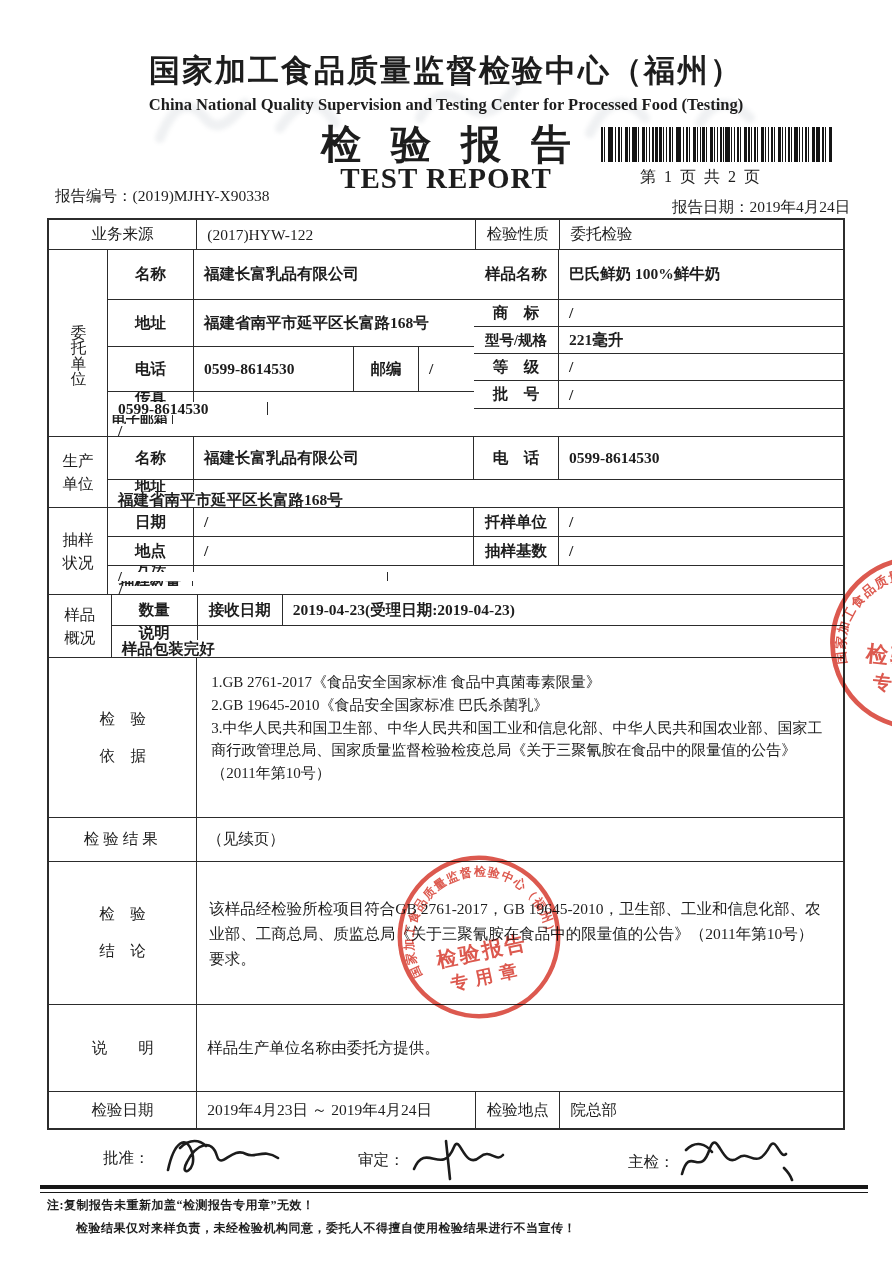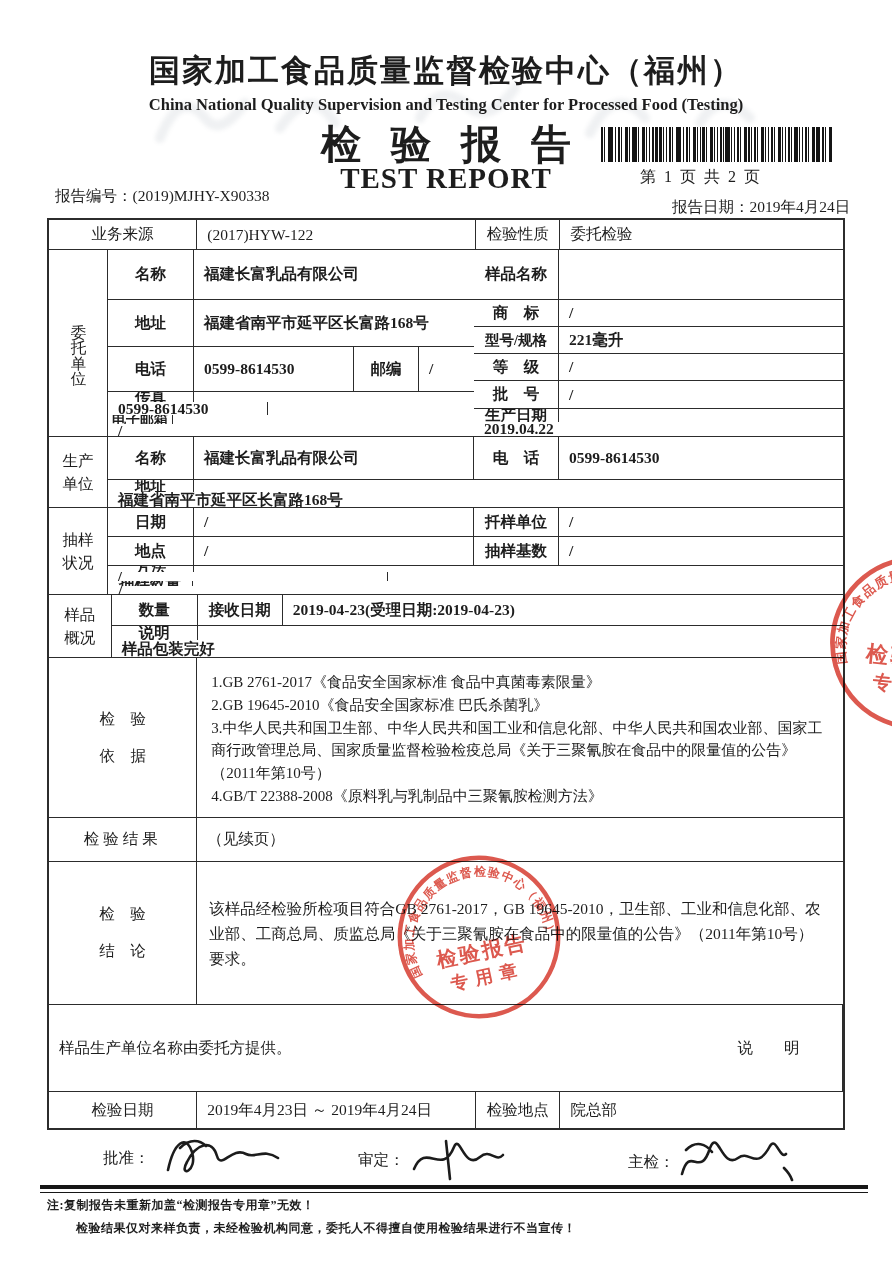--- a/index.html
+++ b/index.html
@@ -101,40 +101,37 @@
       <div class="srow last" style="height:45px">
         <div class="c lab w-sub">传真</div>
         <div class="c val" style="width:160px">0599-8614530</div>
         <div class="c lab two-line w-zl" style="font-size:14px">电子邮箱</div>
         <div class="c val w-zv last">/</div>
       </div>
     </div>
     <div class="stack w-str">
       <div class="srow" style="height:50px">
         <div class="c lab w-rl">样品名称</div>
+        <div class="c val w-rval last">巴氏鲜奶 100%鲜牛奶</div>
       </div>
       <div class="srow" style="height:27px">
         <div class="c lab w-rl">商　标</div>
         <div class="c val w-rval last">/</div>
       </div>
       <div class="srow" style="height:27px">
         <div class="c lab w-rl" style="font-size:14.5px">型号/规格</div>
         <div class="c val w-rval last">221毫升</div>
       </div>
       <div class="srow" style="height:27px">
         <div class="c lab w-rl">等　级</div>
         <div class="c val w-rval last">/</div>
       </div>
       <div class="srow" style="height:28px">
         <div class="c lab w-rl">批　号</div>
         <div class="c val w-rval last">/</div>
-      </div>
-      <div class="srow last" style="height:28px">
-        <div class="c lab w-rl">生产日期</div>
-        <div class="c val w-rval last">2019.04.22</div>
       </div>
     </div>
   </div>
 
   <div class="band" style="height:71px">
     <div class="c lab two-line w-vl">
       <span>生产</span>
       <span>单位</span>
     </div>
     <div class="stack w-735">
@@ -198,40 +195,39 @@
 
   <div class="band" style="height:160px">
     <div class="c lab big-label w-lbl2">
       <span>检　验</span>
       <span>依　据</span>
     </div>
     <div class="c txtblock w-wide last">
       <div>1.GB 2761-2017《食品安全国家标准 食品中真菌毒素限量》</div>
       <div>2.GB 19645-2010《食品安全国家标准 巴氏杀菌乳》</div>
       <div>3.中华人民共和国卫生部、中华人民共和国工业和信息化部、中华人民共和国农业部、国家工商行政管理总局、国家质量监督检验检疫总局《关于三聚氰胺在食品中的限量值的公告》（2011年第10号）</div>
-      <div>4.GB/T 22388-2008《原料乳与乳制品中三聚氰胺检测方法》</div>
     </div>
   </div>
 
   <div class="band" style="height:44px">
     <div class="c lab w-lbl2" style="letter-spacing:4px">检验结果</div>
     <div class="c val w-wide last">（见续页）</div>
   </div>
 
   <div class="band" style="height:143px">
     <div class="c lab big-label w-lbl2">
       <span>检　验</span>
       <span>结　论</span>
     </div>
     <div class="c concl w-wide last">该样品经检验所检项目符合GB 2761-2017，GB 19645-2010，卫生部、工业和信息化部、农业部、工商总局、质监总局《关于三聚氰胺在食品中的限量值的公告》（2011年第10号）要求。</div>
   </div>
 
   <div class="band" style="height:87px">
+    <div class="c lab w-lbl2">说　　明</div>
     <div class="c val w-wide last">样品生产单位名称由委托方提供。</div>
-    <div class="c lab w-lbl2">说　　明</div>
   </div>
 
   <div class="band" style="height:36px">
     <div class="c lab w-lbl2">检验日期</div>
     <div class="c val w-lval">2019年4月23日 ～ 2019年4月24日</div>
     <div class="c lab w-rl">检验地点</div>
     <div class="c val w-rval last">院总部</div>
   </div>
 </div>
 

